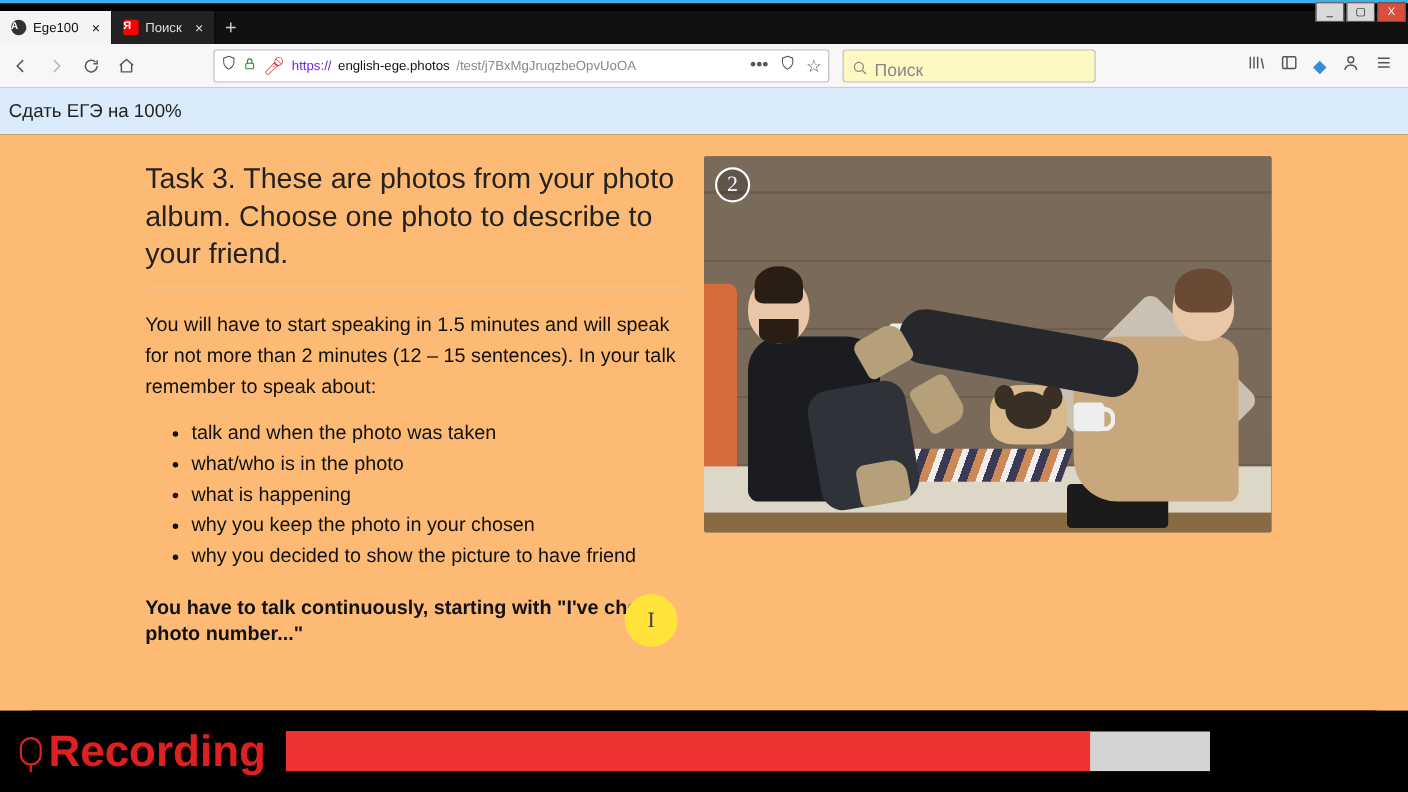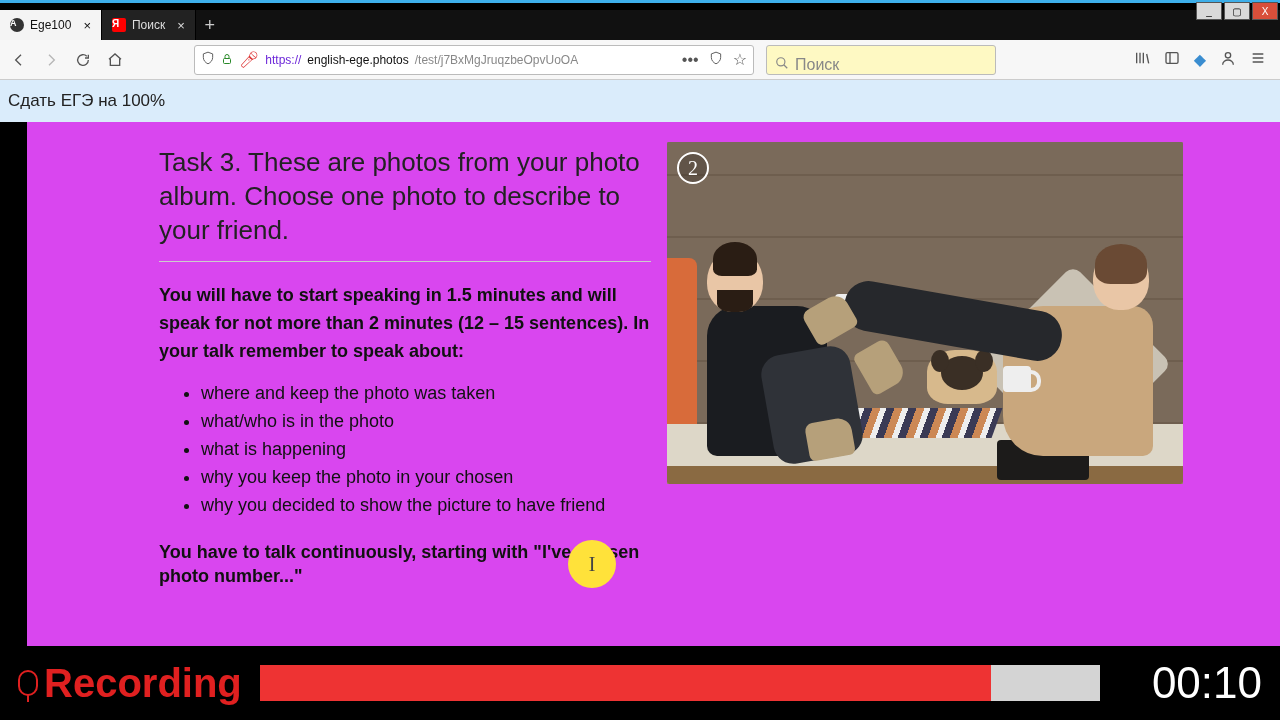--- a/index.html
+++ b/index.html
@@ -20,26 +20,26 @@
   .navbtn { width:26px;height:26px; display:flex;align-items:center;justify-content:center; color:#555; cursor:pointer; border-radius:3px;}
   .navbtn svg { width:16px;height:16px; }
   .urlbar { flex:1; max-width:560px; height:30px; border:1px solid #bbb; border-radius:3px; background:#fff; display:flex; align-items:center; padding:0 6px; gap:6px; margin-left:60px;}
   .urlproto { color:#6d28d9; font-size:12px;}
   .urlhost { color:#111; font-size:12px; }
   .urlpath { color:#888; font-size:12px;}
   .urlicons { margin-left:auto; display:flex; gap:10px; color:#555; align-items:center;}
   .searchbar { width:230px; height:30px; border:1px solid #bbb; border-radius:3px; background:#fef9c3; display:flex; align-items:flex-end; padding:0 8px; gap:6px; color:#888; margin-left:6px;}
   .righticons { margin-left:auto; display:flex; gap:14px; color:#555; align-items:center; padding-right:8px;}
   .banner { height:42px; background:#daecfb; display:flex; align-items:center; padding:0 8px; font-size:17px; color:#222; }
-  .content { background:#d946ef; height:calc(720px - 10px - 30px - 40px - 42px - 74px); padding:14px 0 0 0; display:flex;margin-left:27px; }
+  .content { background:#fdba74; height:calc(720px - 10px - 30px - 40px - 42px - 74px); padding:14px 0 0 0; display:flex; }
   .leftcol { width:640px; padding:10px 16px 0 132px; }
   .rightcol { width:560px; padding:6px 0 0 0; }
   h2.task { font-size:26px; font-weight:400; color:#222; line-height:1.3; margin-bottom:14px; }
   .hr { border:0; border-top:1px solid #ccc; margin:8px 0 20px 0;}
-  .instr { font-size:18px; font-weight:700; color:#111; line-height:1.55; margin-bottom:14px;}
+  .instr { font-size:18px; font-weight:400; color:#111; line-height:1.55; margin-bottom:14px;}
   ul.points { list-style:disc; padding-left:42px; margin-bottom:20px;}
   ul.points li { font-size:18px; color:#111; line-height:1.55; padding:0; }
   .closing { font-size:18px; font-weight:700; color:#111; line-height:1.35;}
   .photo { width:516px; height:342px; background:#876; border-radius:2px; position:relative; overflow:hidden;}
   .wood { position:absolute; inset:0; background:
     repeating-linear-gradient(0deg,#7a6a5a 0 60px,#6e5e4e 60px 62px),
     linear-gradient(#8a7a68,#6a5a4a);
   }
   .cushion { position:absolute; bottom:0;left:0;right:0;height:60px;background:#ddd7c8;}
   .pillow { position:absolute; right:40px; bottom:50px; width:140px;height:140px; background:#c9c2b4; border-radius:10px; transform:rotate(45deg);}
@@ -183,21 +183,21 @@
 <div class="banner">
   <span>Сдать ЕГЭ на 100%</span>
 </div>
 
 <div class="content">
   <div class="leftcol">
     <h2 class="task">Task 3. These are photos from your photo album. Choose one photo to describe to your friend.</h2>
     <hr class="hr">
     <p class="instr">You will have to start speaking in 1.5 minutes and will speak for not more than 2 minutes (12 – 15 sentences). In your talk remember to speak about:</p>
     <ul class="points">
-      <li>where and keep the photo was taken</li>
+      <li>talk and when the photo was taken</li>
       <li>what/who is in the photo</li>
       <li>what is happening</li>
       <li>why you keep the photo in your chosen</li>
       <li>why you decided to show the picture to have friend</li>
     </ul>
     <p class="closing">You have to talk continuously, starting with "I've chosen photo number..."</p>
   </div>
   <div class="rightcol">
     <div class="photo">
       <div class="wood"></div>
@@ -241,14 +241,13 @@
 </div>
 
 <div class="recbar">
   <div class="reclabel">
     <span class="micicon"></span>
     <span>Recording</span>
   </div>
   <div class="progress">
     <div class="fill" style="width:87%"></div>
   </div>
-  <div class="timer">00:10</div>
 </div>
 
 </body></html>

